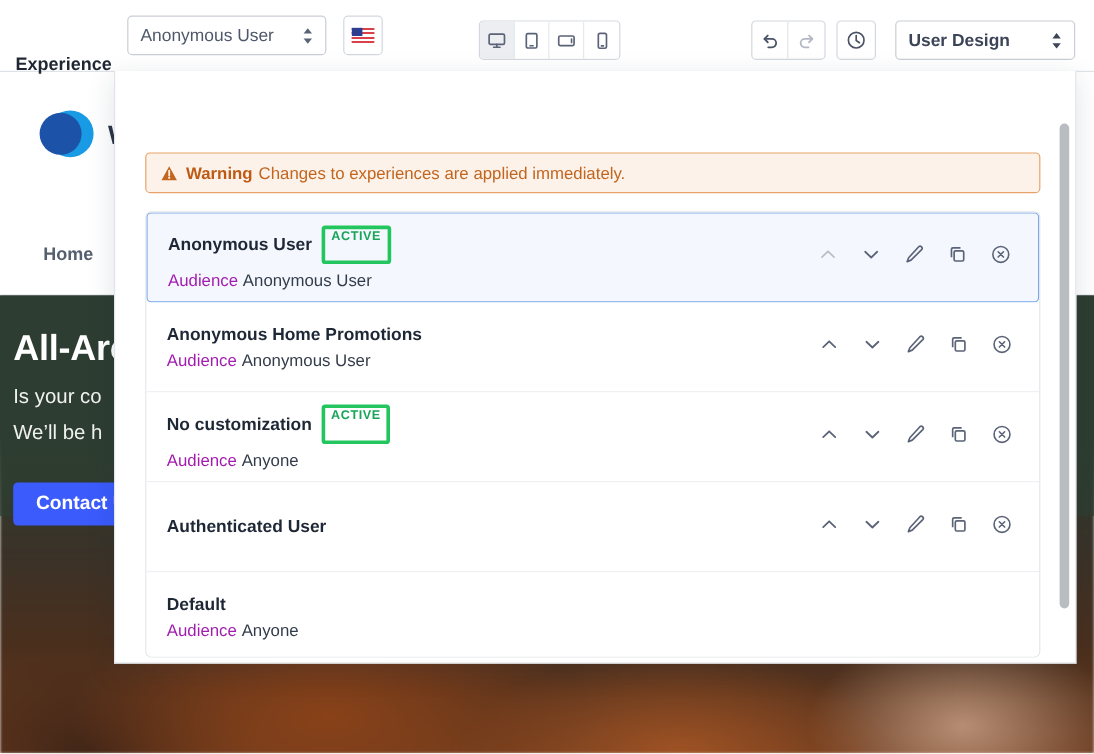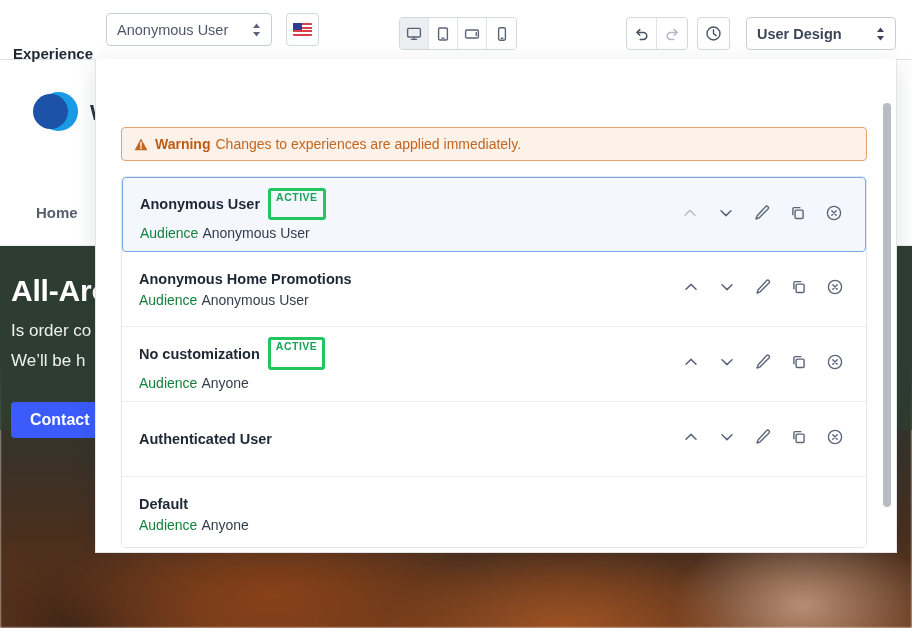--- a/index.html
+++ b/index.html
@@ -190,21 +190,21 @@
   .row-text { margin-left: 17px; flex: 1; min-width: 0; }
   .row-title-line { display: flex; align-items: center; gap: 8px; }
   .row-title {
     font-size: 14.5px; font-weight: 700; color: #1e2735; white-space: nowrap;
   }
   .badge {
     font-size: 10.5px; font-weight: 700; color: #18a558; letter-spacing: .5px;
     border: 3px solid #22c55e; border-radius: 3px; padding: 1px 5px 15px; line-height: 1;
   }
   .row-sub { margin-top: 5px; font-size: 14px; white-space: nowrap; }
-  .sub-key { color: #15803d; }
+  .sub-key { color: #a21caf; }
   .sub-val { color: #333c4a; margin-left: 4px; }
 
   .row-actions {
     display: flex; align-items: center; gap: 18px; margin-right: 22px;
   }
   .act {
     width: 18px; height: 18px; display: flex; align-items: center; justify-content: center;
     cursor: pointer;
   }
   .act.disabled { opacity: .38; cursor: default; }
@@ -234,21 +234,21 @@
       <div class="site-brand">W</div>
       <div class="site-link">Home</div>
     </div>
 
     <div class="site-hero">
       <div class="hero-photo"></div>
       <div class="hero-overlay"></div>
       <div class="hero-inner">
         <div class="hero-title">All-Aro</div>
         <div class="hero-body">
-          <div>Is order co</div>
+          <div>Is your co</div>
           <div>We’ll be h</div>
         </div>
         <button class="hero-btn">Contact Us</button>
       </div>
     </div>
   </div>
 
   <div class="toolbar">
 
     <span class="tb-label">Experience</span>

